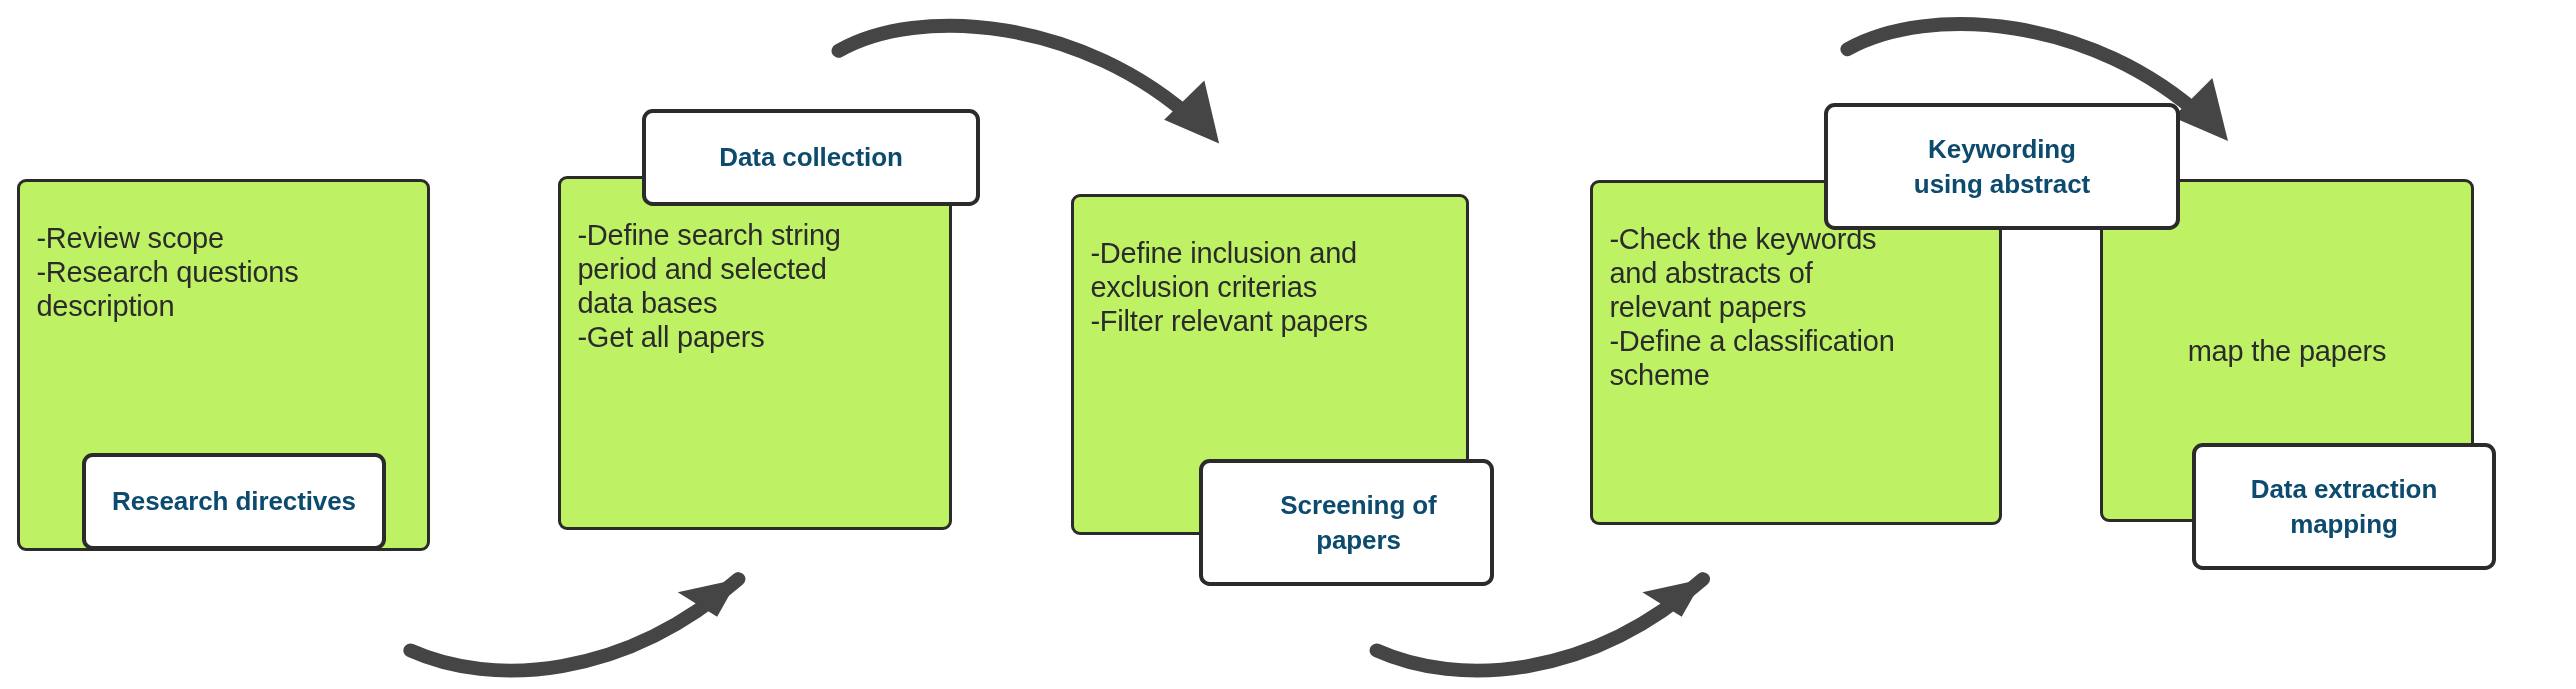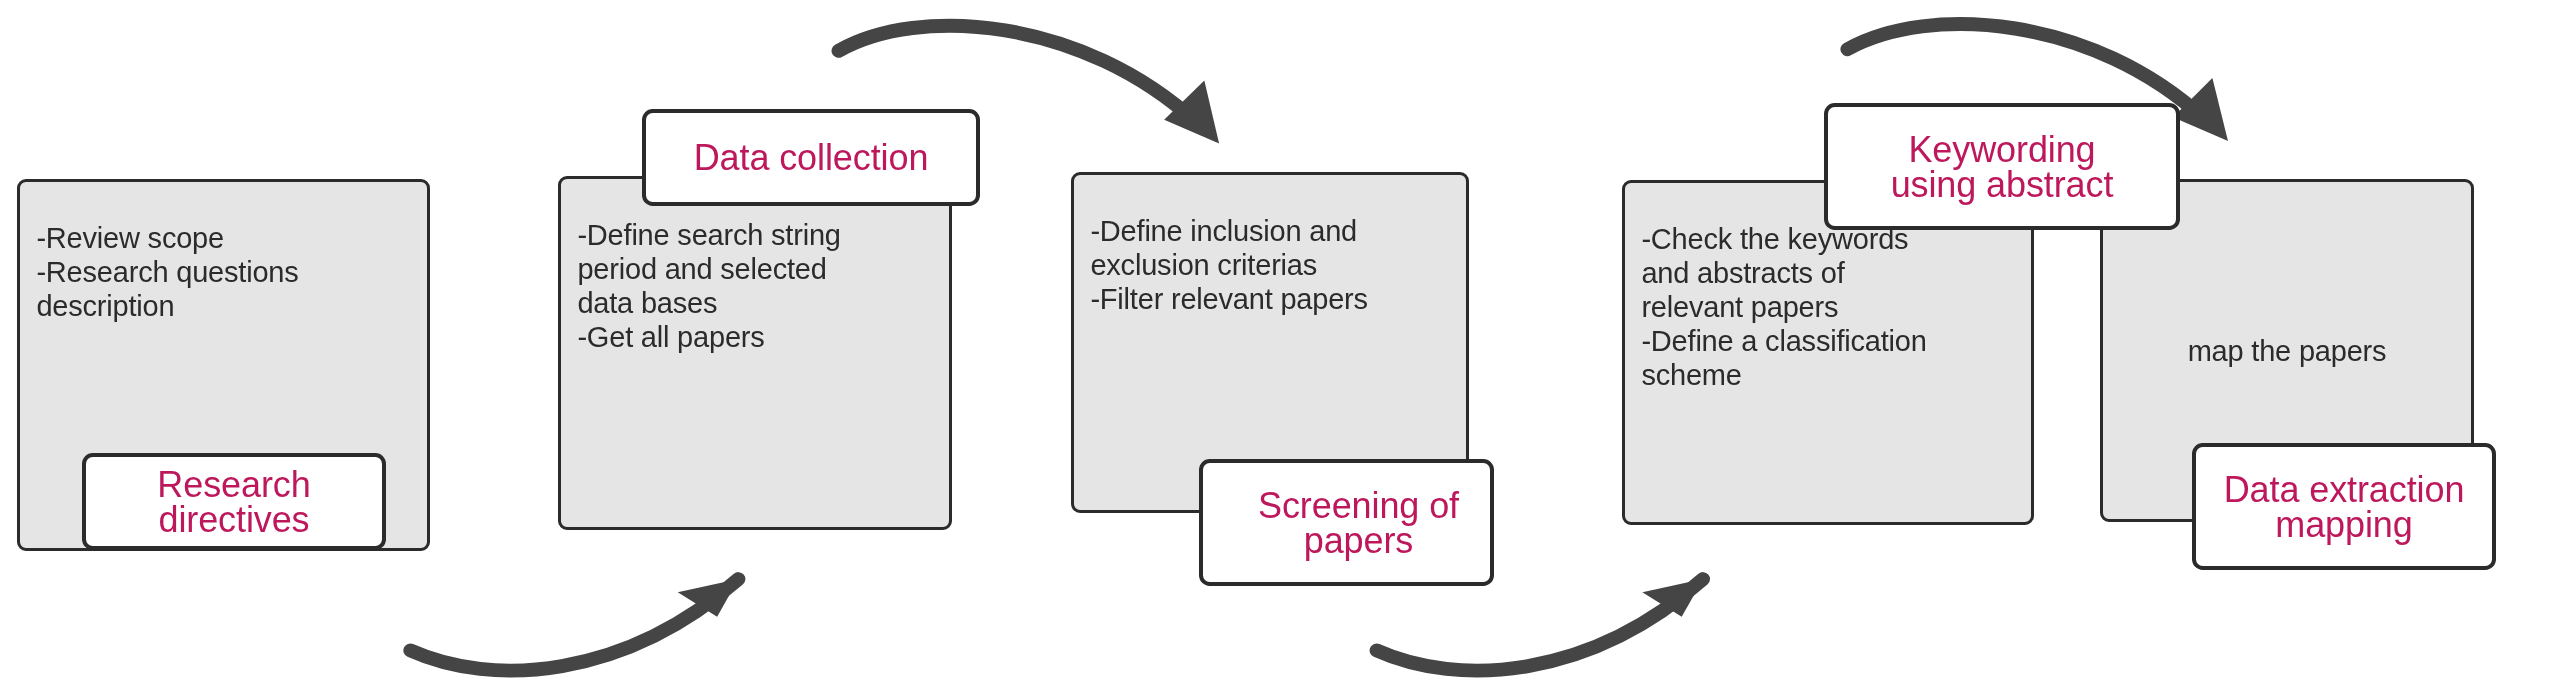--- a/index.html
+++ b/index.html
@@ -25,21 +25,21 @@
     top: 0;
     width: 2576px;
     height: 689px;
     pointer-events: none;
     z-index: 1;
   }
   
   .step-body {
     position: absolute;
     box-sizing: border-box;
-    background: #e5e5e5;
+    background: #bef264;
     border: 3.3px solid #2b2b2b;
     border-radius: 9px;
     z-index: 2;
   }
   .step-text {
     position: absolute;
     left: 16.4px;
     right: 8.2px;
     color: #2b2b2b;
     font-size: 29px;
@@ -63,23 +63,23 @@
     border: 4.9px solid #2b2b2b;
     border-radius: 10.7px;
     z-index: 3;
     display: flex;
     align-items: center;
     justify-content: center;
     text-align: center;
   }
   .step-label span {
     display: block;
-    color: #be185d;
-    font-size: 36px;
-    font-weight: normal;
+    color: #0c4a6e;
+    font-size: 26px;
+    font-weight: bold;
     line-height: 35px;
     white-space: pre-line;
     letter-spacing: -0.1px;
     padding: 0 8.2px;
   }
 </style>
 </head>
 <body>
 
 <div id="stage">
@@ -115,31 +115,31 @@
   <div class="step-body" id="body-1" style="left: 558px; top: 176px; width: 394px; height: 354px;">
     <div class="step-text top-aligned">-Define search string
 period and selected
 data bases
 -Get all papers</div>
   </div>
   <div class="step-label" id="label-1" style="left: 642px; top: 109px; width: 338px; height: 97px;">
     <span>Data collection</span>
   </div>
 
-  <div class="step-body" id="body-2" style="left: 1071px; top: 172px; width: 398px; height: 341px; padding-left: 45px;">
+  <div class="step-body" id="body-2" style="left: 1071px; top: 194px; width: 398px; height: 341px; padding-left: 45px;">
     <div class="step-text top-aligned">-Define inclusion and
 exclusion criterias
 -Filter relevant papers</div>
   </div>
   <div class="step-label" id="label-2" style="left: 1199px; top: 459px; width: 295px; height: 127px; padding-left: 24px;">
     <span>Screening of
 papers</span>
   </div>
 
-  <div class="step-body" id="body-3" style="left: 1590px; top: 180px; width: 412px; height: 345px; margin-left: 32px;">
+  <div class="step-body" id="body-3" style="left: 1590px; top: 180px; width: 412px; height: 345px;">
     <div class="step-text top-aligned">-Check the keywords
 and abstracts of
 relevant papers
 -Define a classification
 scheme</div>
   </div>
   <div class="step-label" id="label-3" style="left: 1824px; top: 103px; width: 356px; height: 127px;">
     <span>Keywording
 using abstract</span>
   </div>

